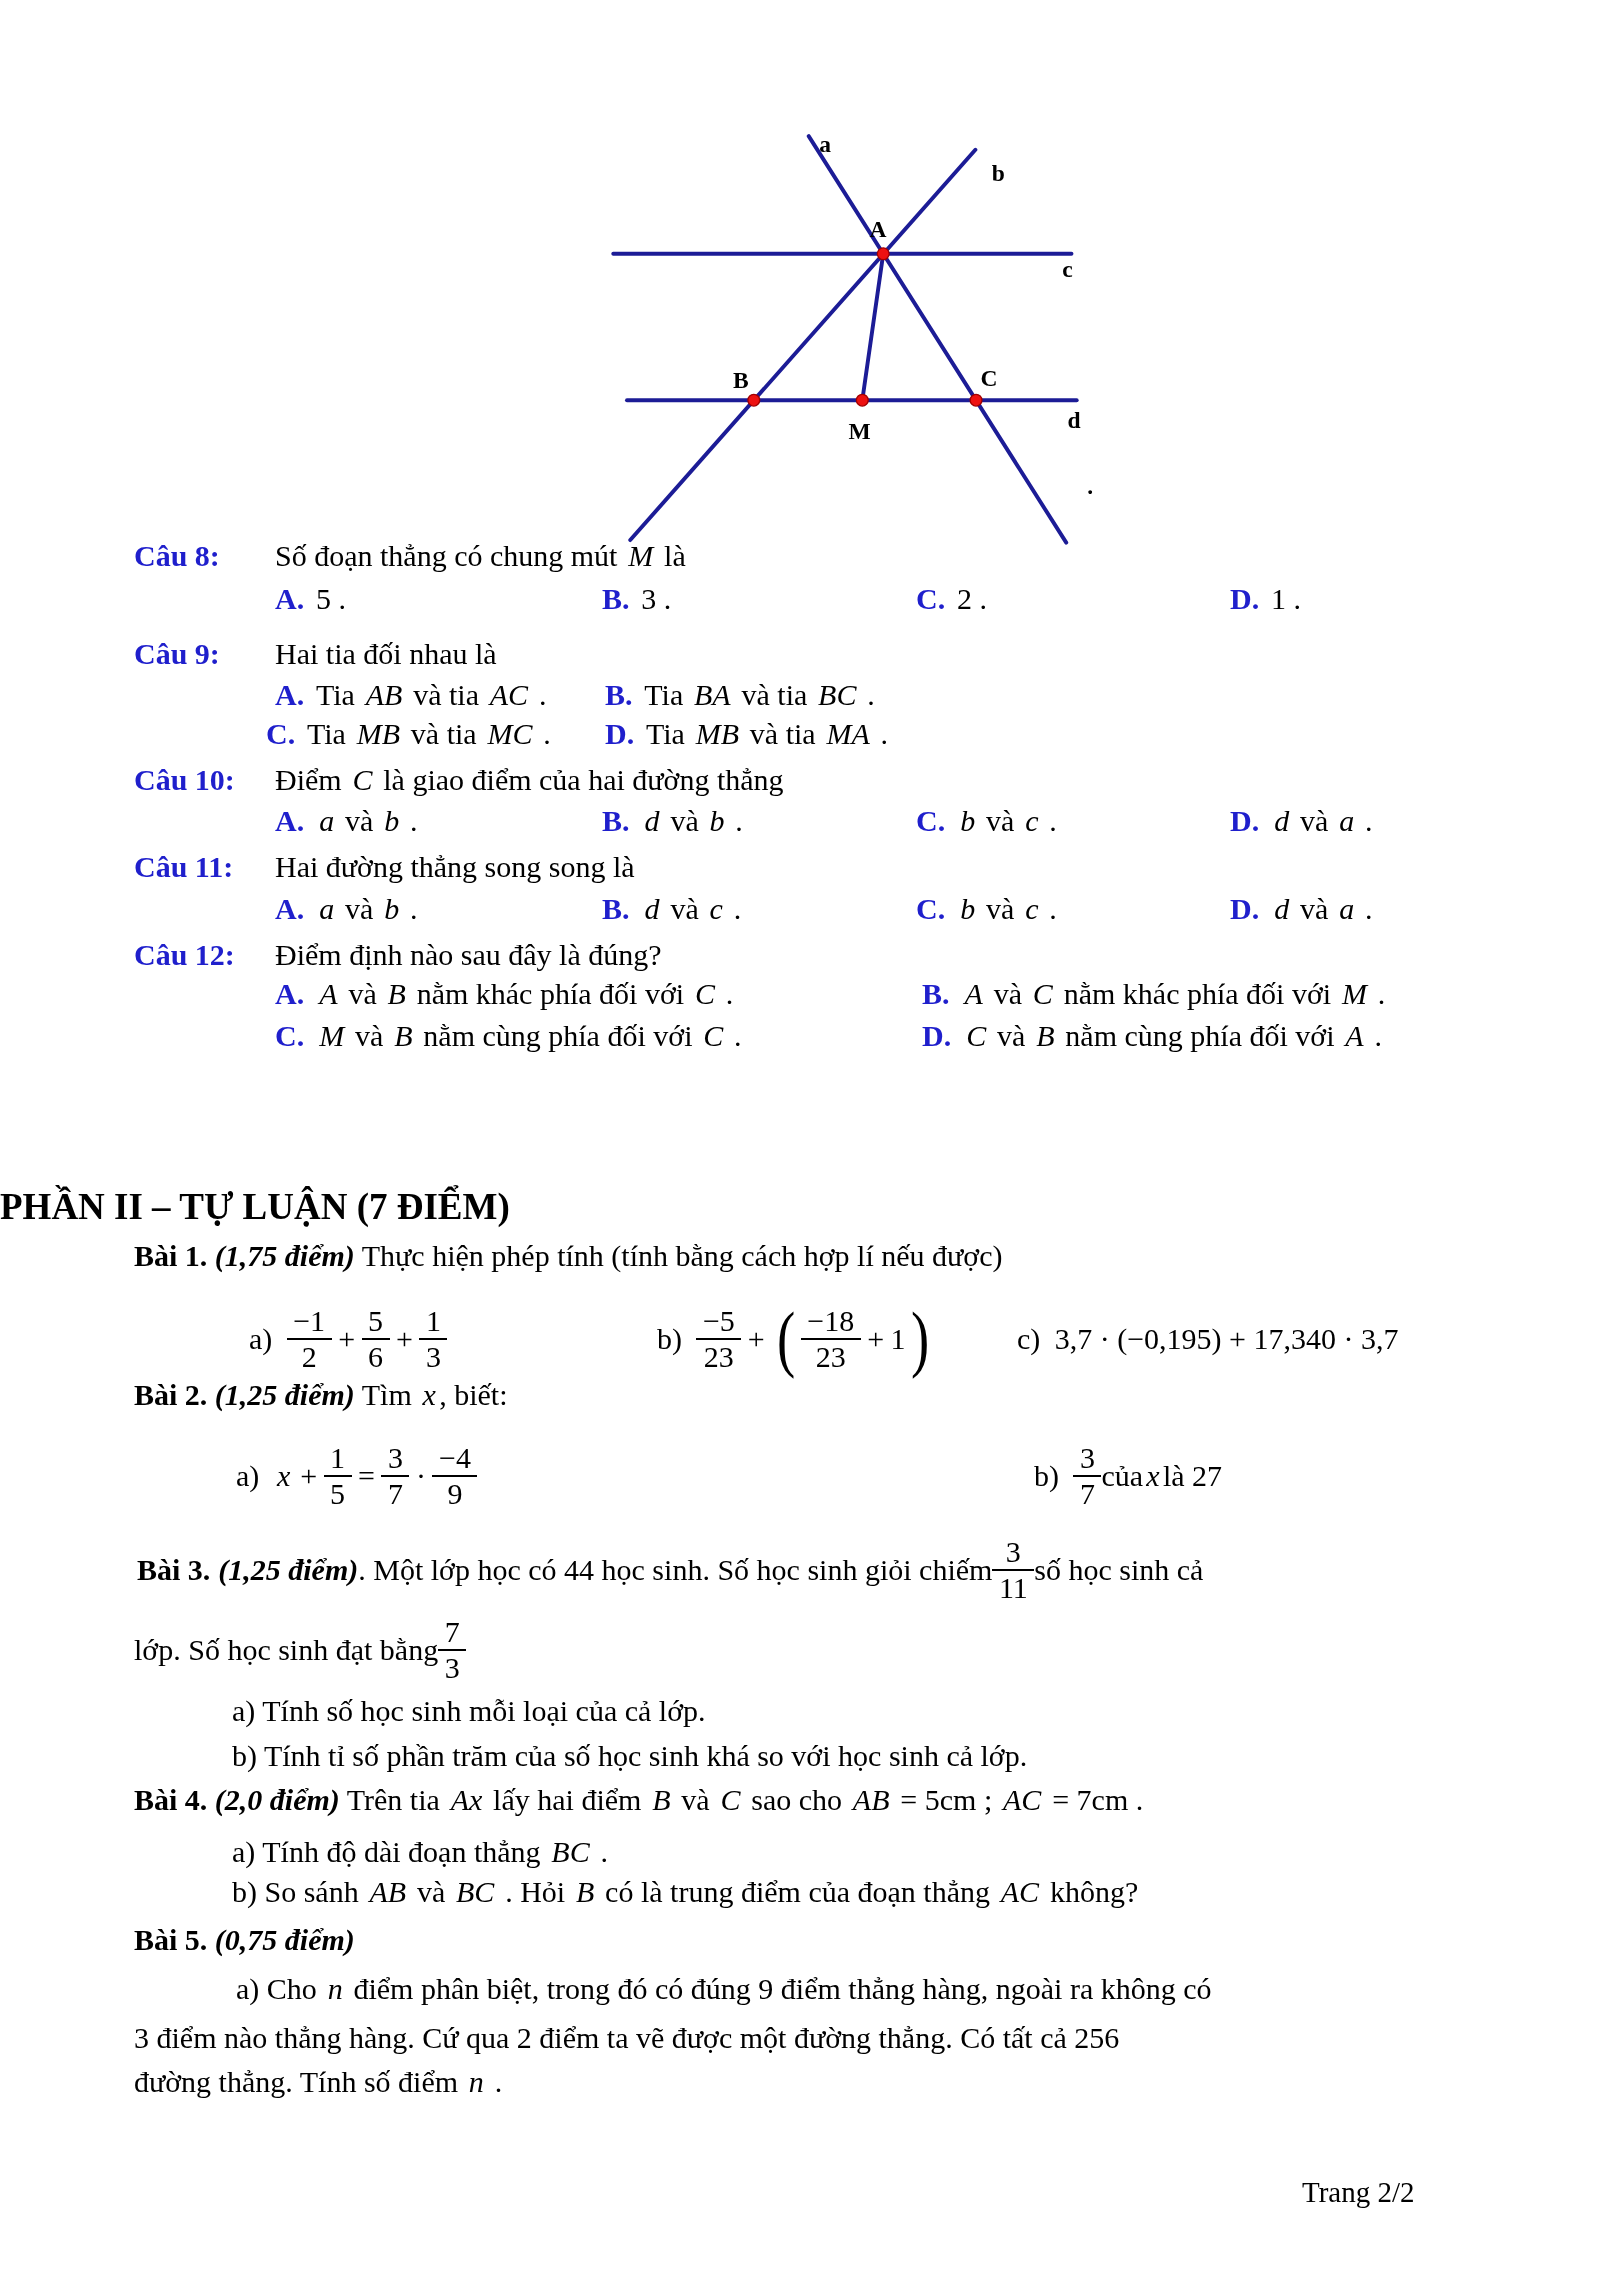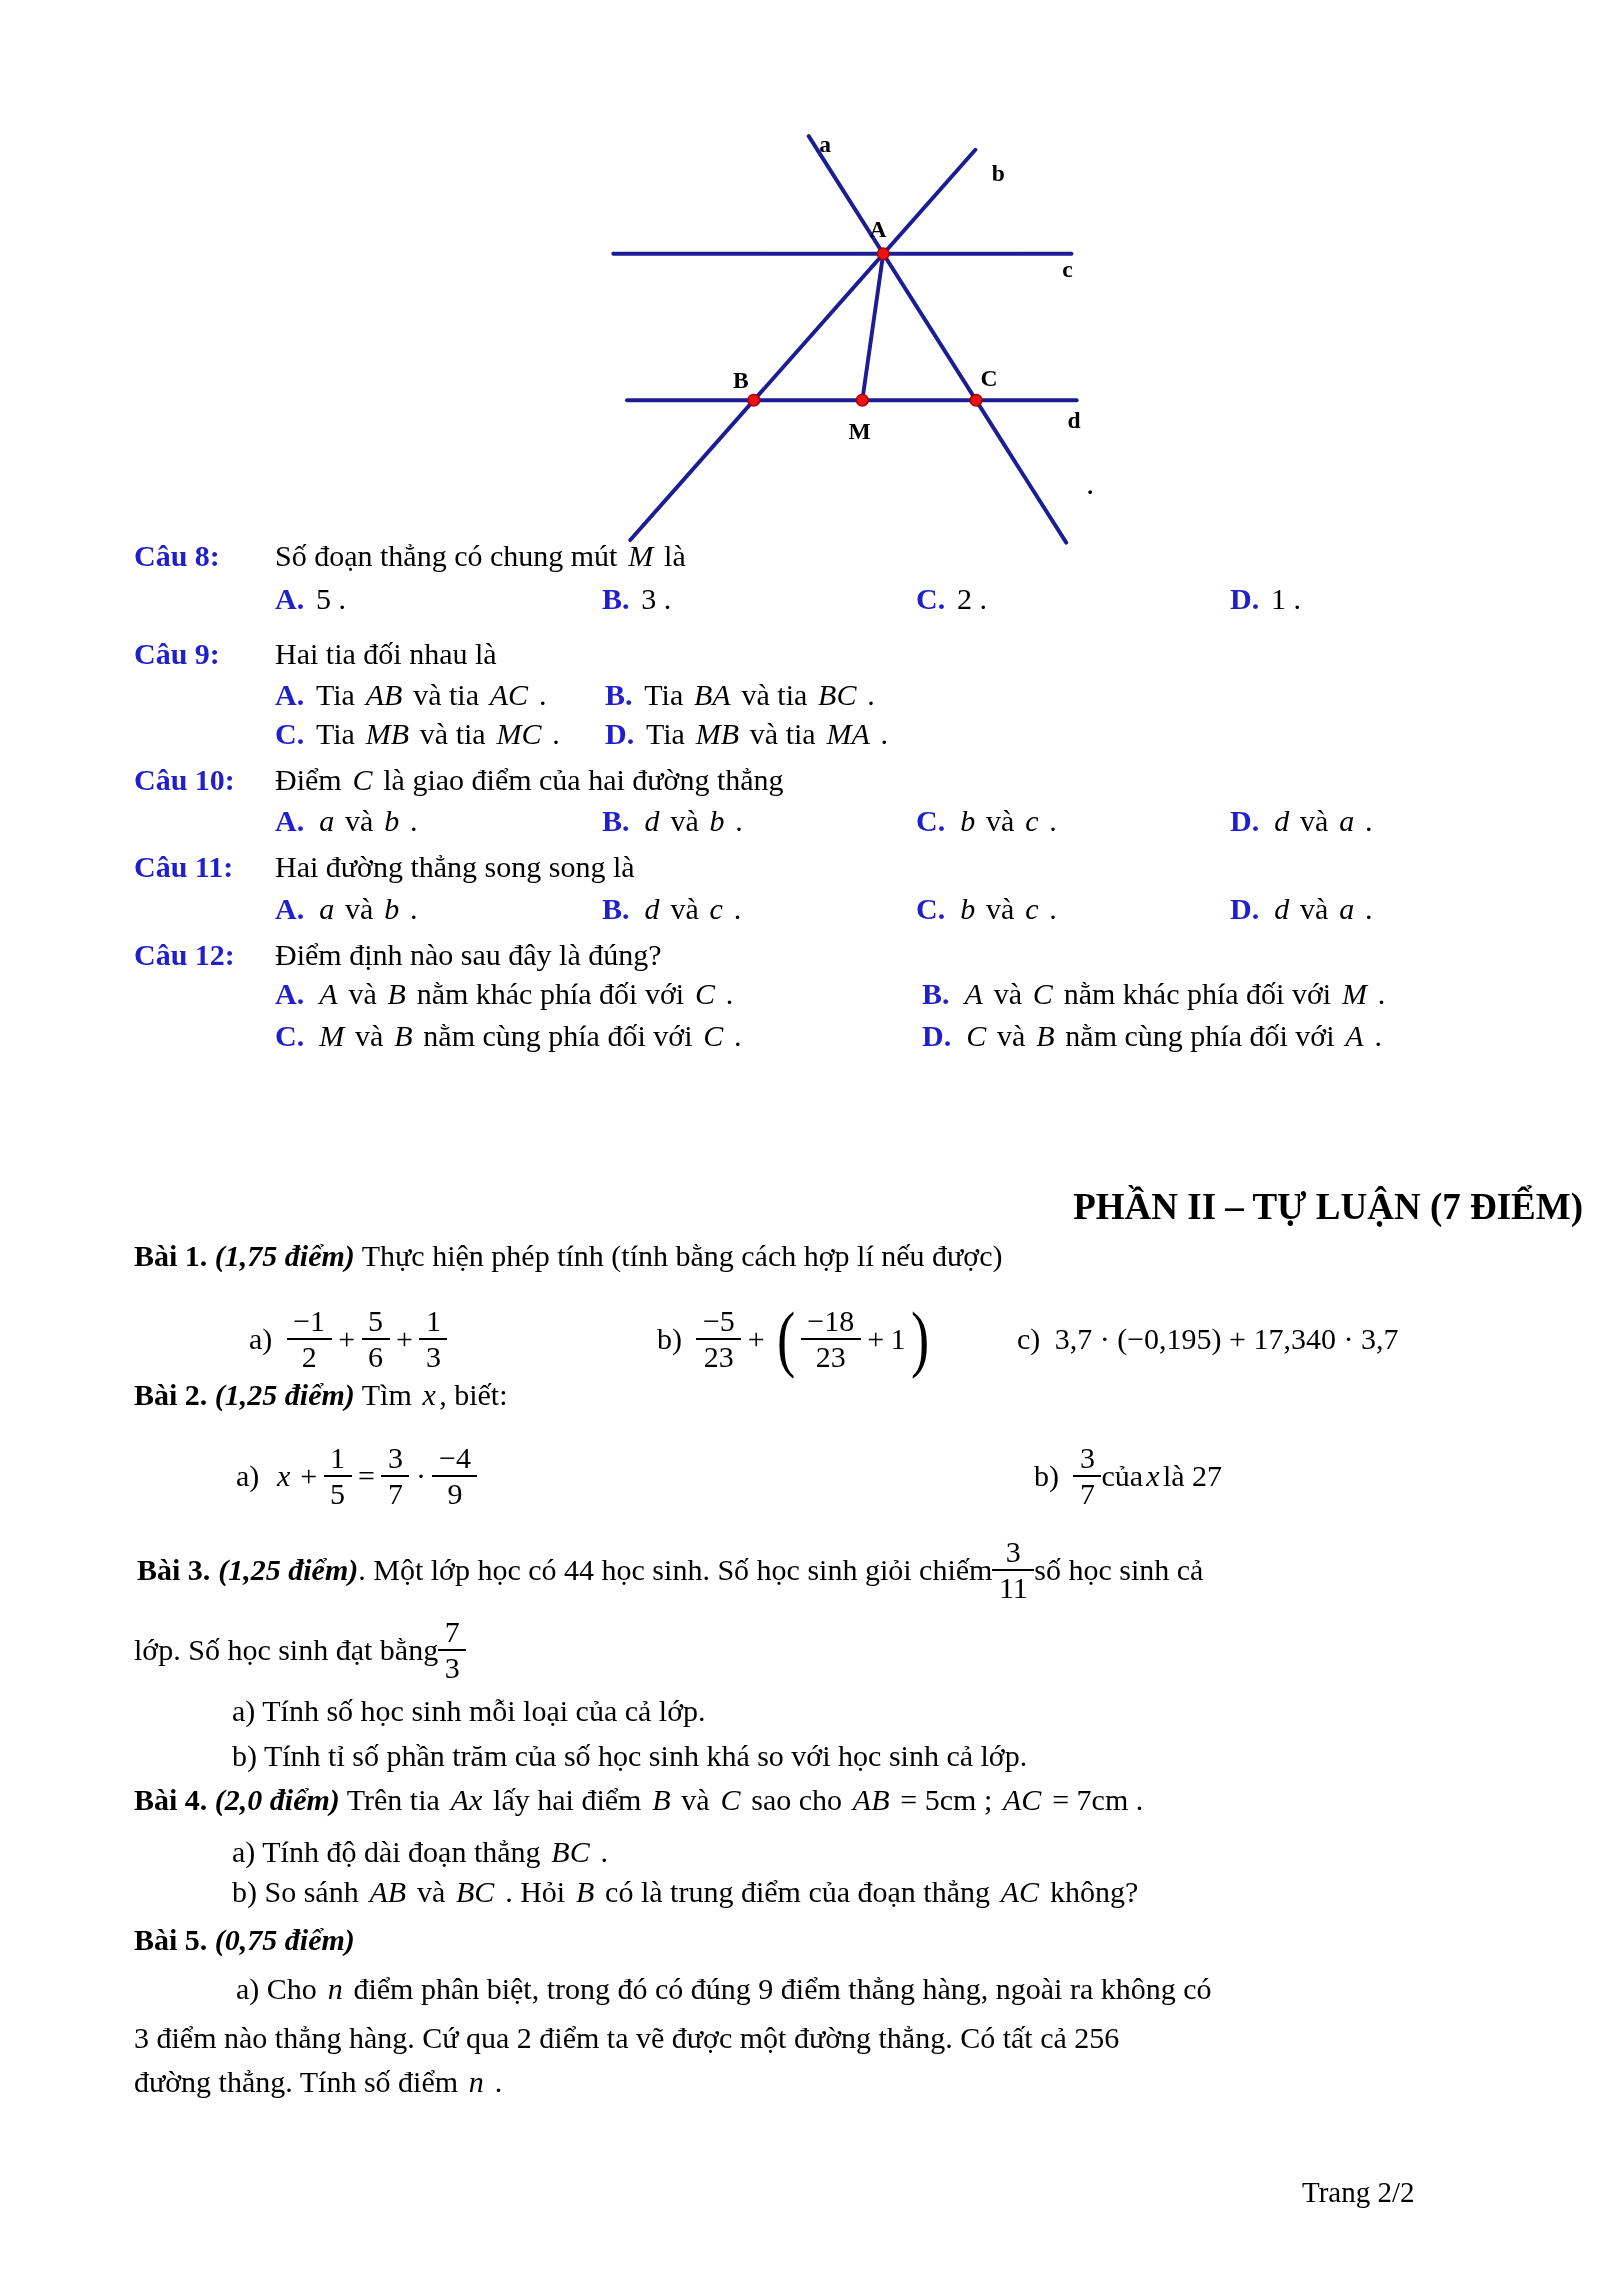--- a/index.html
+++ b/index.html
@@ -7,21 +7,21 @@
     width:1623px;height:2295px;background:#ffffff;position:relative;
     font-family:"Liberation Serif","DejaVu Serif",serif;color:#000;
   }
   .row{position:absolute;left:0;width:1623px;height:0;}
   .pos{position:absolute;white-space:nowrap;font-size:30px;line-height:38px;text-align:center;}
   .qlabel{color:#1f1fcc;font-weight:bold;}
   .opt{color:#1f1fcc;font-weight:bold;margin-right:11.8px;}
   .it{font-style:italic;padding:0 3.3px;}
   .b{font-weight:bold;}
   .bi{font-weight:bold;font-style:italic;}
-  .title-row{position:absolute;left:0;width:1583px;text-align:right;font-size:37px;font-weight:bold;white-space:nowrap;}
+  .title-row{position:absolute;left:0;width:1583px;text-align:left;font-size:37px;font-weight:bold;white-space:nowrap;}
   .vrow{position:absolute;display:flex;align-items:center;white-space:nowrap;font-size:30px;}
   .flabel{margin-right:14.4px;}
   .frac{display:inline-block;vertical-align:middle;text-align:center;line-height:1.12;}
   .frac .num{display:block;border-bottom:2px solid #000;padding:0 6.5px;}
   .frac .den{display:block;padding:0 6.5px;}
   .op{margin:0 6.5px;}
   .paren{font-size:73px;font-weight:400;line-height:1;margin:0 2.6px;transform:scaleX(.75);display:inline-block;}
   .figure{position:absolute;}
   .fig-line{stroke:#1c1c96;stroke-width:6;stroke-linecap:round;}
   .fig-dot{fill:#ee1111;stroke:#a30000;stroke-width:2;}
@@ -67,21 +67,21 @@
 
 <div class="row" style="top:635px">
   <span class="pos qlabel" style="left:134px">Câu 9:</span>
   <span class="pos" style="left:275px">Hai tia đối nhau là</span>
 </div>
 <div class="row" style="top:676px">
   <span class="pos" style="left:275px"><span class="opt">A.</span><span>Tia </span><span class="it">AB</span><span> và tia </span><span class="it">AC</span><span> .</span></span>
   <span class="pos" style="left:605px"><span class="opt">B.</span><span>Tia </span><span class="it">BA</span><span> và tia </span><span class="it">BC</span><span> .</span></span>
 </div>
 <div class="row" style="top:715px">
-  <span class="pos" style="left:275px"><span class="opt">C.</span><span>Tia </span><span class="it">MB</span><span> và tia </span><span class="it">MC</span><span> .</span></span>
+  <span class="pos" style="left:266px"><span class="opt">C.</span><span>Tia </span><span class="it">MB</span><span> và tia </span><span class="it">MC</span><span> .</span></span>
   <span class="pos" style="left:605px"><span class="opt">D.</span><span>Tia </span><span class="it">MB</span><span> và tia </span><span class="it">MA</span><span> .</span></span>
 </div>
 
 <div class="row" style="top:761px">
   <span class="pos qlabel" style="left:134px">Câu 10:</span>
   <span class="pos" style="left:275px"><span>Điểm </span><span class="it">C</span><span> là giao điểm của hai đường thẳng</span></span>
 </div>
 <div class="row" style="top:802px">
   <span class="pos" style="left:275px"><span class="opt">A.</span><span class="it">a</span><span> và </span><span class="it">b</span><span> .</span></span>
   <span class="pos" style="left:602px"><span class="opt">B.</span><span class="it">d</span><span> và </span><span class="it">b</span><span> .</span></span>

